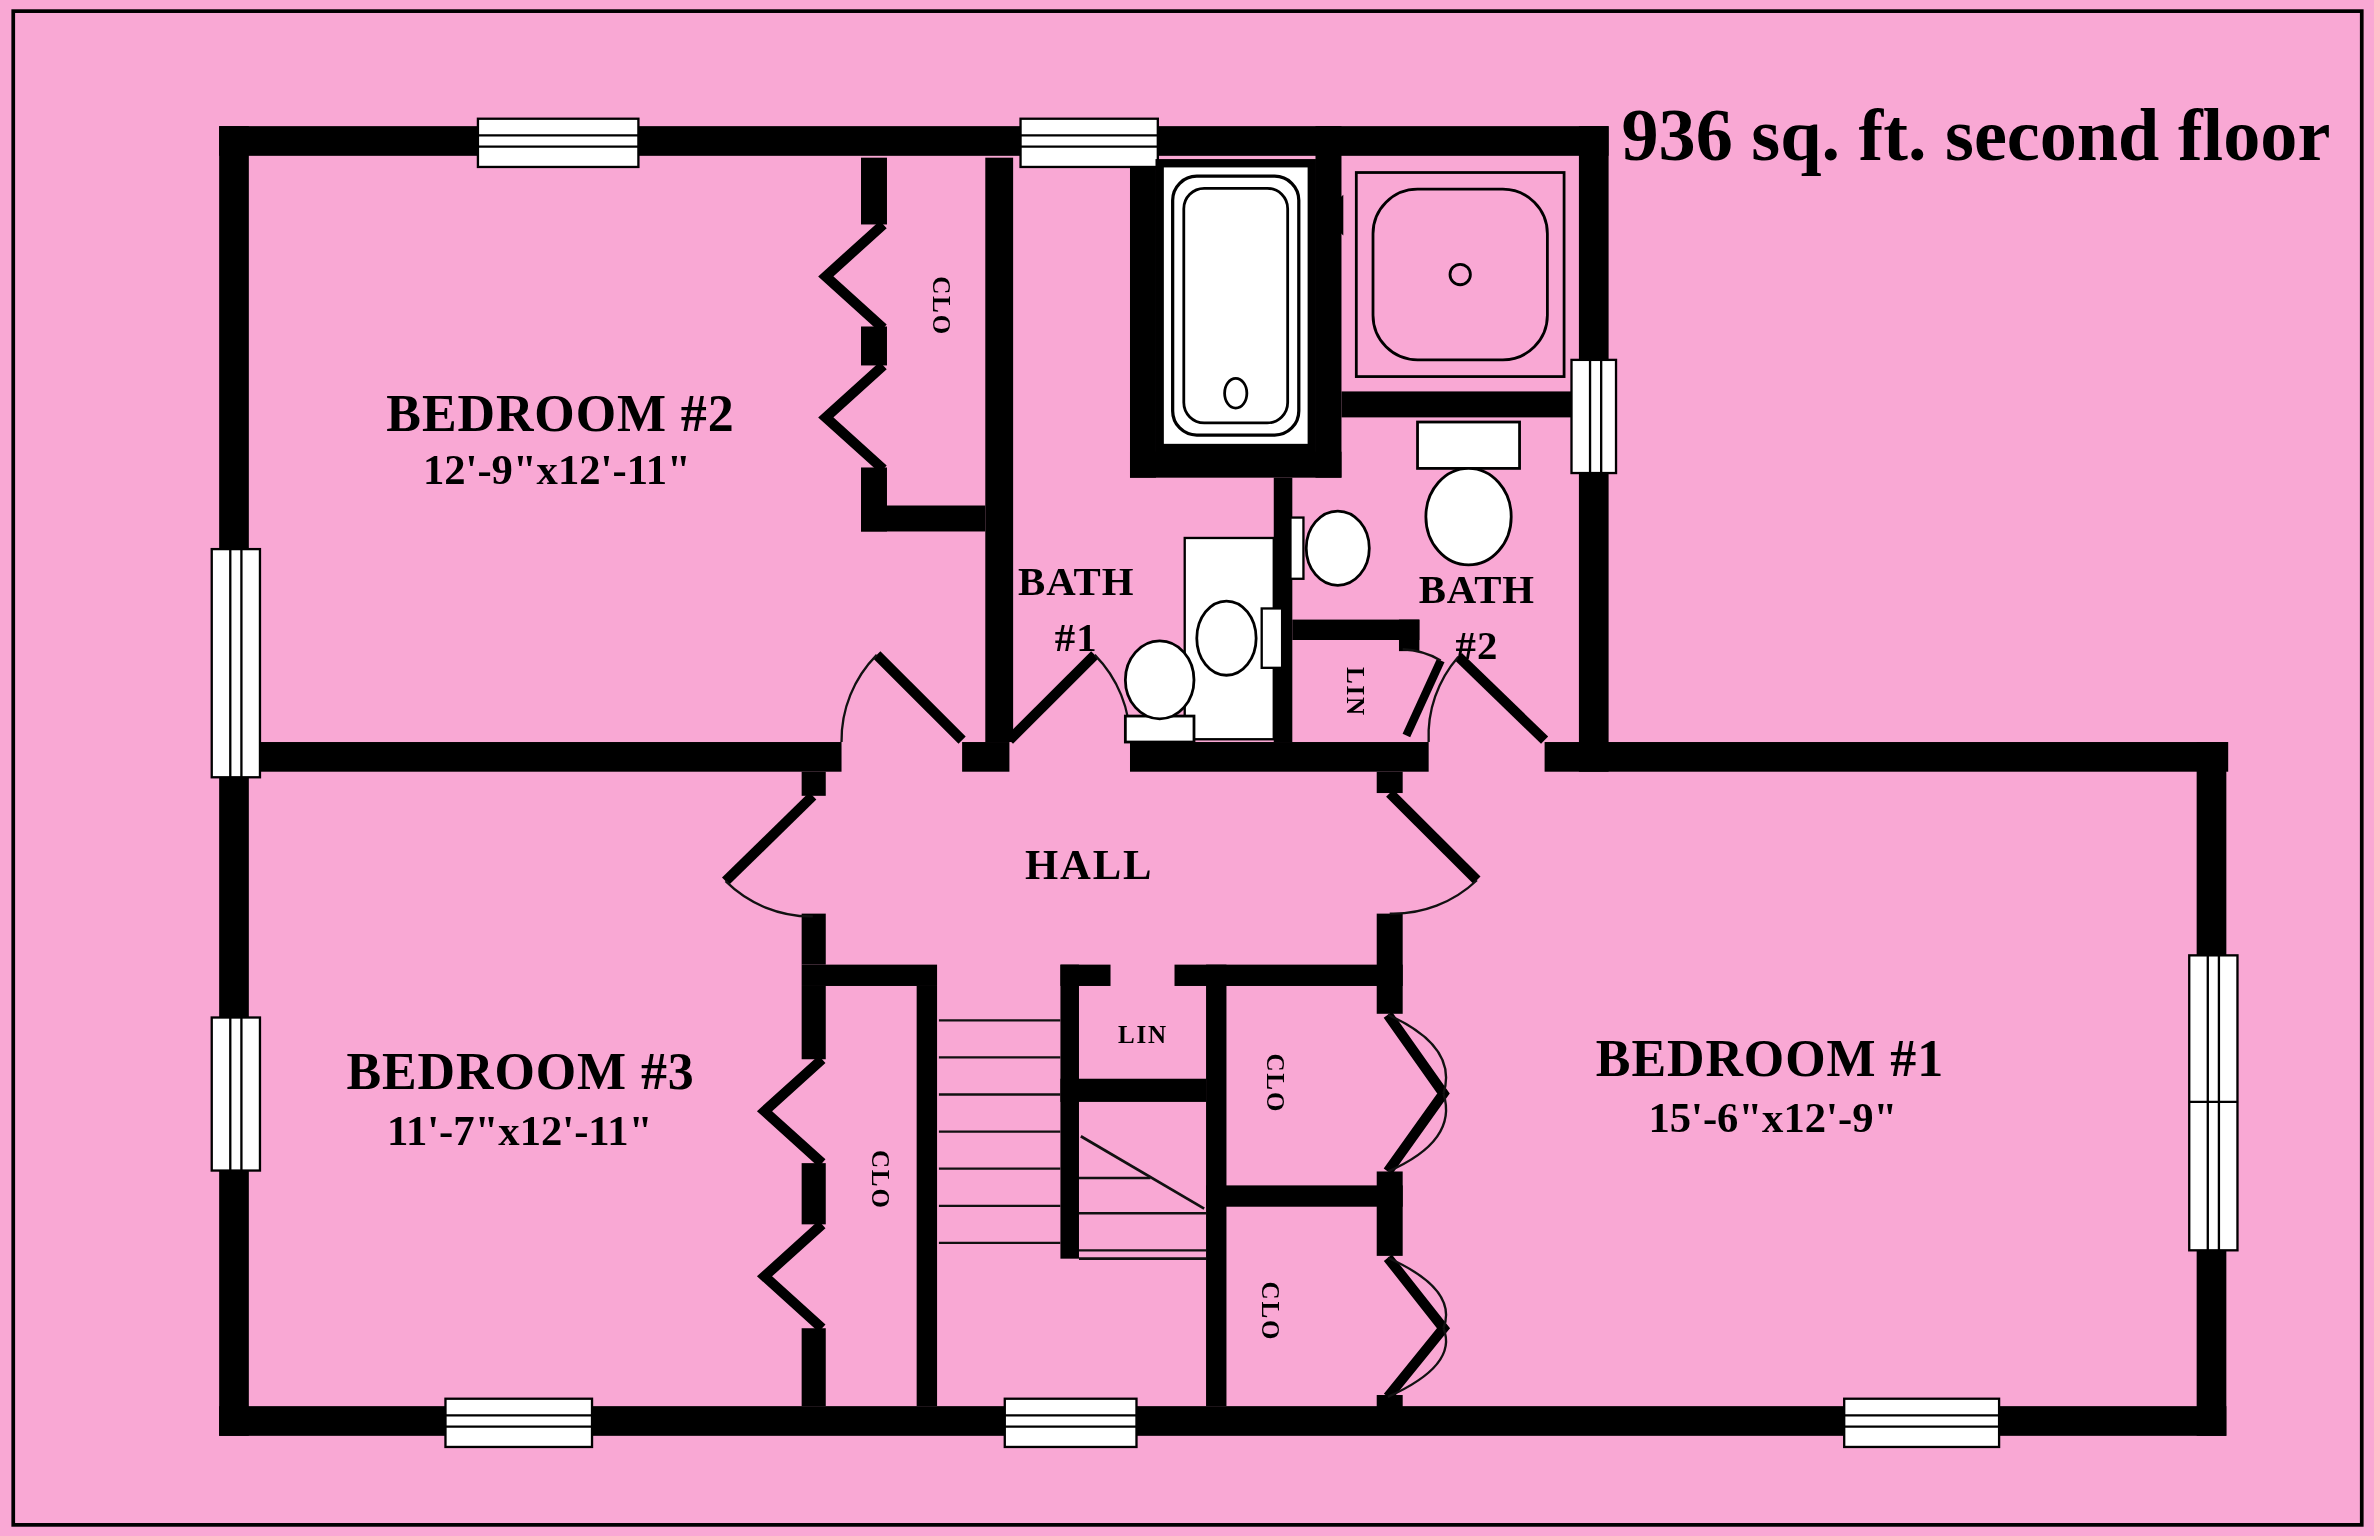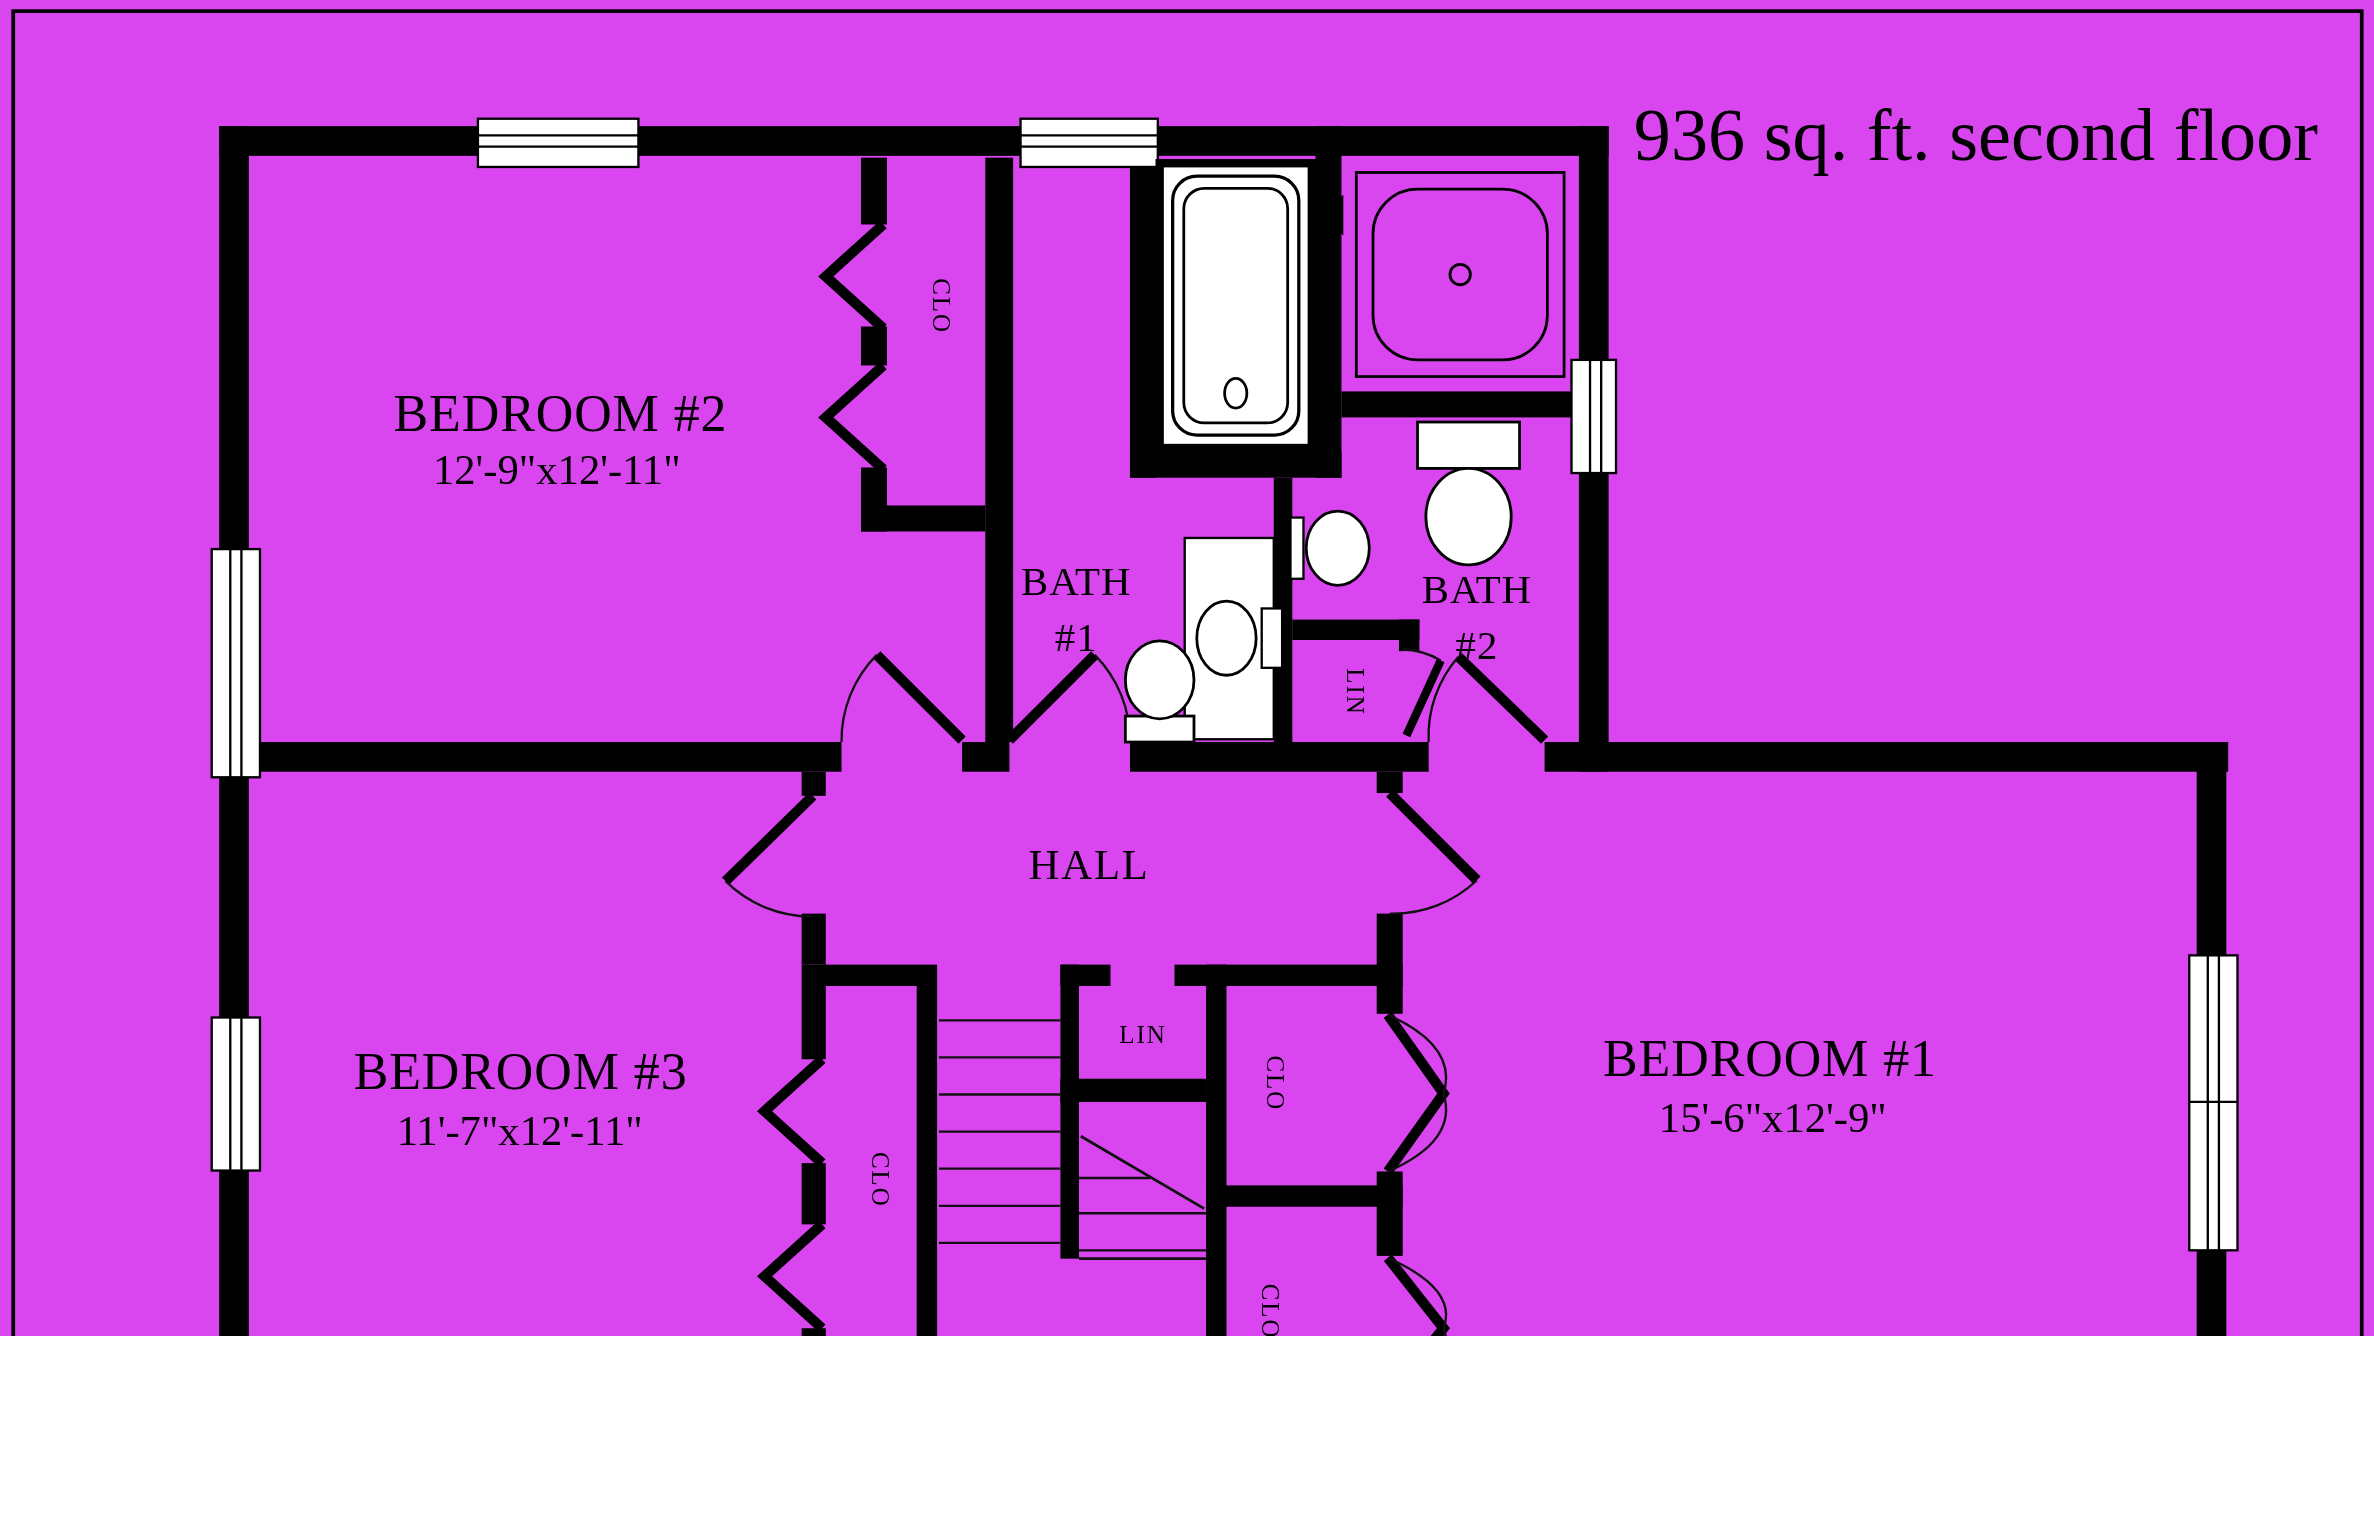--- a/index.html
+++ b/index.html
@@ -1,17 +1,17 @@
 <!DOCTYPE html>
 <html style="font-size:15px"><head>
 <meta charset="utf-8">
 <style>
   html,body{margin:0;padding:0;background:#ffffff;}
-  .stage{position:relative;width:2375px;height:1336px;background:#d946ef;overflow:hidden;
-         font-family:"Liberation Serif","DejaVu Serif",serif;}
+  .stage{position:relative;width:2375px;height:1536px;background:#f9a8d4;overflow:hidden;
+         font-family:"Liberation Serif","DejaVu Serif",serif;font-weight:bold;}
   svg{display:block;}
   text{fill:#000;}
   .room-name{font-size:56px;letter-spacing:1px;}
   .room-dims{font-size:46px;}
   .small-label{font-size:27px;letter-spacing:2px;}
   .hall-label{font-size:46px;letter-spacing:2px;}
   .bath-label{font-size:44px;letter-spacing:1px;}
   .title-text{font-size:80px;}
 </style>
 </head>

